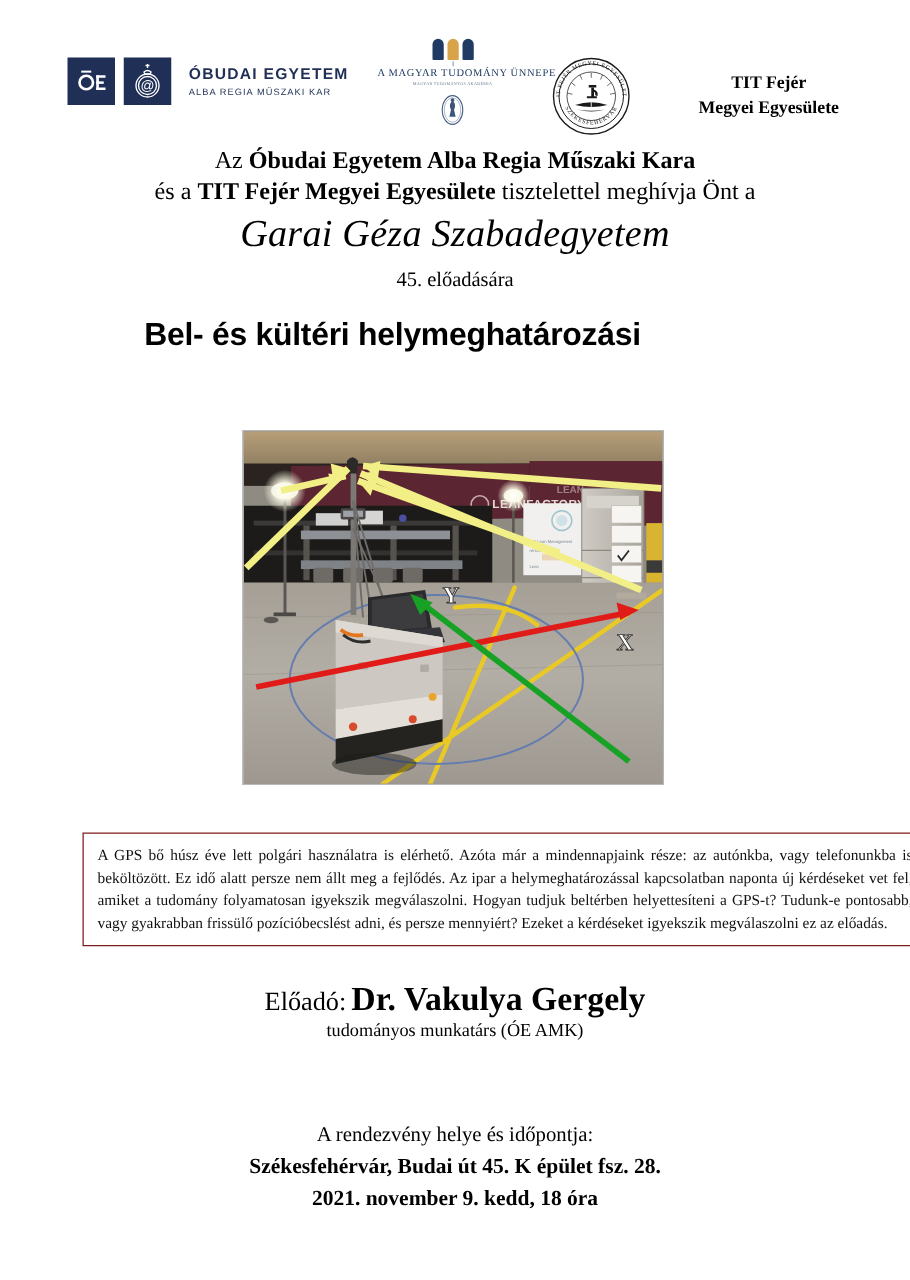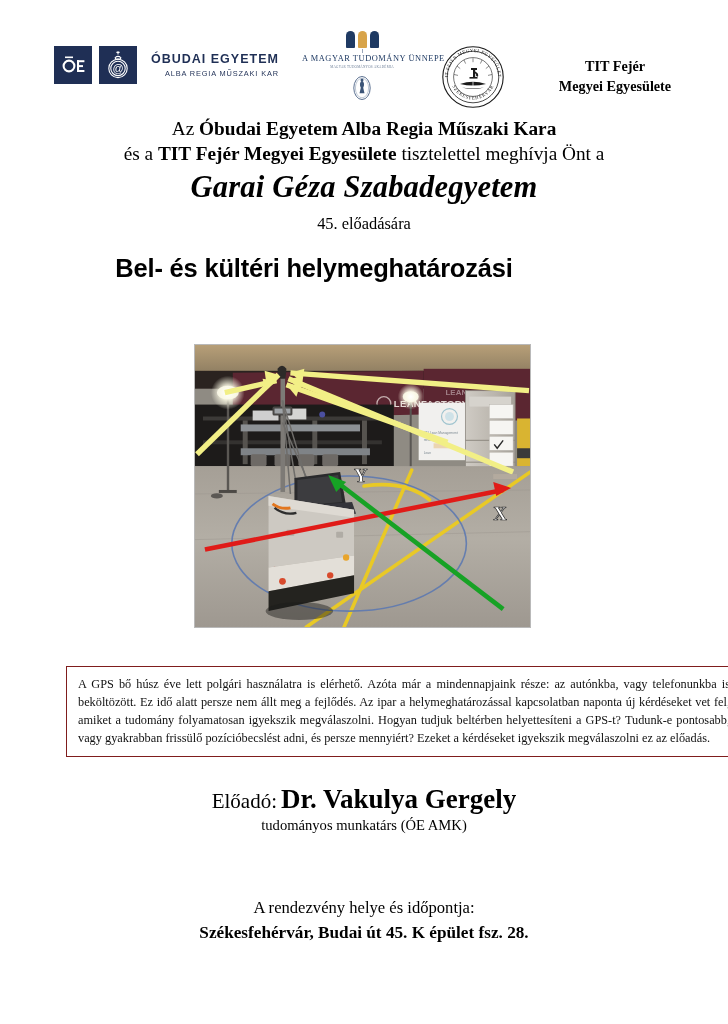--- a/index.html
+++ b/index.html
@@ -62,21 +62,20 @@
     font-weight: bold;
     letter-spacing: 1.0px;
     color: #1f2f55;
   }
   .oe-words .l2 {
     font-family: "Liberation Sans", sans-serif;
     font-size: 7.4px;
     letter-spacing: 0.85px;
     color: #1f2f55;
     margin-top: 4px;
-    text-align: right;
   }
 
   
   .mtu-logo {
     position: absolute;
     left: 302px;
     top: 6px;
     width: 120px;
     text-align: center;
   }
@@ -162,21 +161,21 @@
   }
   .invite b { font-weight: bold; }
 
   .bigtitle {
     position: absolute;
     top: 170px;
     left: 0;
     width: 728px;
     text-align: center;
     font-size: 30.5px;
-    font-weight: bold;
+    font-weight: normal;
     font-style: italic;
     letter-spacing: 0.2px;
   }
   .lecture-no {
     position: absolute;
     top: 214px;
     left: 0;
     width: 728px;
     text-align: center;
     font-size: 16.4px;
@@ -558,15 +557,16 @@
   <div class="abstract">A GPS bő húsz éve lett polgári használatra is elérhető. Azóta már a mindennapjaink része: az autónkba, vagy telefonunkba is beköltözött. Ez idő alatt persze nem állt meg a fejlődés. Az ipar a helymeghatározással kapcsolatban naponta új kérdéseket vet fel, amiket a tudomány folyamatosan igyekszik megválaszolni. Hogyan tudjuk beltérben helyettesíteni a GPS-t? Tudunk-e pontosabb, vagy gyakrabban frissülő pozícióbecslést adni, és persze mennyiért? Ezeket a kérdéseket igyekszik megválaszolni ez az előadás.</div>
 
   <div class="speaker">
     <div><span class="lbl">Előadó:</span> <span class="nm">Dr. Vakulya Gergely</span></div>
     <div class="aff">tudományos munkatárs (ÓE  AMK)</div>
   </div>
 
   <div class="event">
     <div class="e-head">A rendezvény helye és időpontja:</div>
     <div class="e-place">Székesfehérvár, Budai út 45. K épület fsz. 28.</div>
+    <div class="e-time">2021. november 9. kedd, 18 óra</div>
   </div>
 
 </div>
 
 </body></html>

